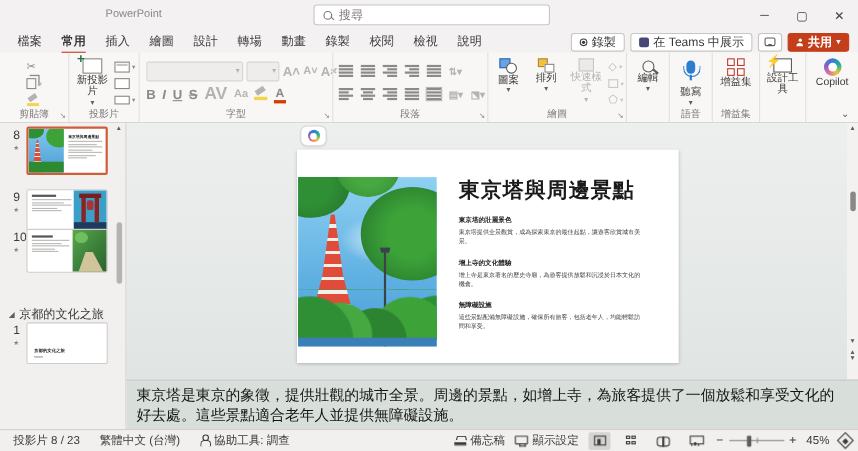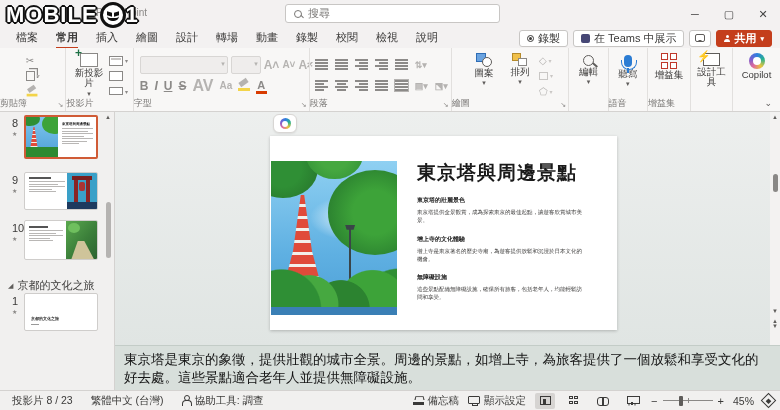--- a/index.html
+++ b/index.html
@@ -41,21 +41,21 @@
   .share-btn { background:#c43e1c; border-color:#c43e1c; color:#fff; font-weight:bold; }
   .share-person { width:6px; height:6px; position:relative; display:inline-block; }
   .share-person:before { content:""; position:absolute; left:1.5px; top:0; width:3px; height:3px; background:#fff; border-radius:50%; }
   .share-person:after { content:""; position:absolute; left:0; bottom:-1px; width:6px; height:3px; background:#fff; border-radius:3px 3px 0 0; }
   .caret { font-size:7px; color:inherit; line-height:1; }
 
   
   .ribbon { position:absolute; left:0; top:48px; width:780px; height:64px; background:#f8f7f6; border-bottom:1px solid #d4d2d0; display:flex; }
   .rgroup { position:relative; height:100%; padding:3px 2px 13px; display:flex; gap:2px; justify-content:center; }
   .rgroup + .rgroup { border-left:1px solid #e2e0de; }
-  .glabel { position:absolute; bottom:1px; left:0; right:0; font-size:9px; color:#7a7876; }
+  .glabel { position:absolute; bottom:1px; left:0; right:0; text-align:center; font-size:9px; color:#7a7876; }
   .launcher { position:absolute; bottom:2px; right:2px; font-size:7px; color:#8a8886; }
   .bigbtn { width:34px; display:flex; flex-direction:column; align-items:center; justify-content:flex-start; gap:1px; padding-top:2px; font-size:9.5px; color:#3b3a39; text-align:center; line-height:1.1; }
   .bigbtn .car { font-size:7px; color:#5f5d5b; }
   .minicol { display:flex; flex-direction:column; justify-content:flex-start; gap:2px; padding-top:3px; }
   .mini { height:14px; display:flex; align-items:center; gap:2px; font-size:10px; color:#5f5d5b; }
   .frow { display:flex; align-items:center; gap:3px; height:22px; }
   .selbox { height:18px; background:#efedec; border:1px solid #d8d6d4; border-radius:2px; position:relative; }
   .selbox:after { content:"▾"; position:absolute; right:2px; top:3px; font-size:7px; color:#b5b3b1; }
   .glyph { font-size:12px; color:#8c8a88; font-weight:bold; }
   .dis { color:#b5b3b1 !important; }
@@ -178,29 +178,20 @@
   .ztrack .mid { position:absolute; left:50%; top:-2px; width:1px; height:5px; background:#8a8886; }
   .fit-ic { width:11px; height:11px; position:relative; border:1.1px solid #3b3a39; transform:rotate(45deg); }
   .fit-ic:after { content:""; position:absolute; inset:2.5px; background:#3b3a39; }
   .sign { font-size:11px; color:#3b3a39; }
 </style>
 </head>
 <body>
 
 <div class="titlebar">
   <div class="app-title-ghost">PowerPoint</div>
-  <div class="logo">
-    <span class="word">MOBILE</span>
-    <span class="face">
-        <span class="eye l"></span>
-        <span class="eye r"></span>
-        <span class="grin"></span>
-      </span>
-    <span class="word">1</span>
-  </div>
   <div class="searchbox">
     <span class="lens"></span>
     <span class="ph">搜尋</span>
   </div>
   <div class="winctl">
     <span>─</span>
     <span>▢</span>
     <span>✕</span>
   </div>
 </div>
@@ -384,20 +375,25 @@
       <span class="car">▾</span>
     </div>
     <div class="bigbtn">
       <span class="arr-ic">
           <span class="a"></span>
           <span class="b"></span>
         </span>
       <span>排列</span>
       <span class="car">▾</span>
     </div>
+    <div class="bigbtn dis" style="width:38px; color:#b5b3b1">
+      <span class="qs-ic"></span>
+      <span>快速樣式</span>
+      <span class="car dis">▾</span>
+    </div>
     <div class="minicol">
       <span class="mini dis">
           <span style="color:#b5b3b1">◇</span>
           <span class="car" style="font-size:6px;color:#c9c7c5">▾</span>
         </span>
       <span class="mini dis">
           <span style="width:9px;height:8px;border:1.2px solid #c9c7c5;display:inline-block"></span>
           <span class="car" style="font-size:6px;color:#c9c7c5">▾</span>
         </span>
       <span class="mini dis">
@@ -413,21 +409,21 @@
     <div class="bigbtn">
       <span class="mag" style="margin-top:2px"></span>
       <span>編輯</span>
       <span class="car">▾</span>
     </div>
   </div>
 
   <div class="rgroup" style="width:42px">
     <div class="bigbtn">
       <span class="mic"></span>
-      <span style="margin-top:1px">聽寫</span>
+      <span style="margin-top:11px">聽寫</span>
       <span class="car">▾</span>
     </div>
     <span class="glabel">語音</span>
   </div>
 
   <div class="rgroup" style="width:44px">
     <div class="bigbtn" style="width:38px">
       <span class="addin-ic">
           <i></i>
           <i></i>
@@ -541,21 +537,21 @@
       <div style="position:absolute;right:0;top:0;width:30px;height:100%;background:#3aa0c8;overflow:hidden">
         <span style="position:absolute;left:5px;top:3px;width:20px;height:4px;background:#7a1f1f"></span>
         <span style="position:absolute;left:7px;top:7px;width:4px;height:22px;background:#8a2424"></span>
         <span style="position:absolute;right:7px;top:7px;width:4px;height:22px;background:#8a2424"></span>
         <span style="position:absolute;left:12px;top:9px;width:6px;height:9px;background:#a33; border-radius:2px"></span>
         <span style="position:absolute;left:0;bottom:0;width:100%;height:7px;background:#1d3a5f"></span>
       </div>
     </div>
   </div>
 
-  <div class="thumb-row" style="top:108px; height:46px">
+  <div class="thumb-row" style="top:96px; height:46px">
     <span class="tnum">10</span>
     <span class="tstar">★</span>
     <div class="tcard" style="height:40px">
       <div style="position:absolute;left:4px;top:5px;width:34px">
         <div style="height:2px;background:#555;width:55%"></div>
         <div class="mini-lines" style="margin-top:2px">
             <i></i>
             <i style="width:78%"></i>
             <i></i>
             <i style="width:62%"></i>

